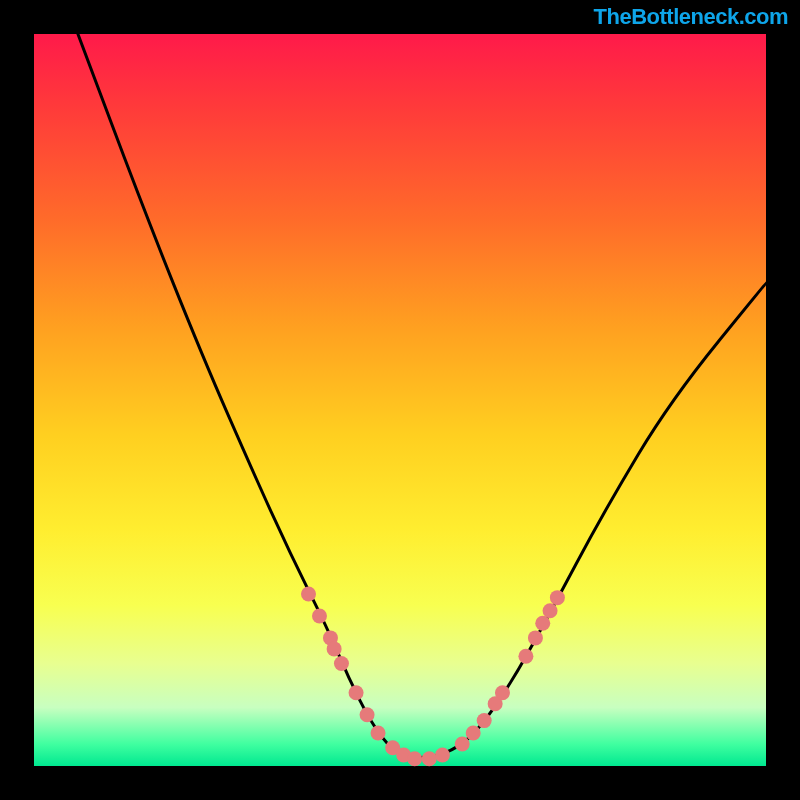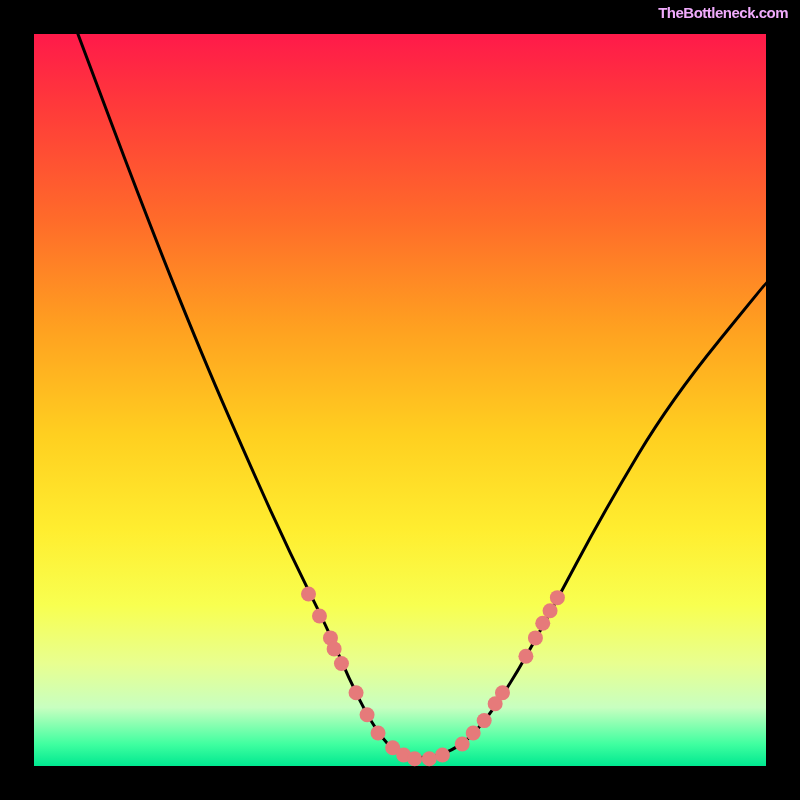--- a/index.html
+++ b/index.html
@@ -33,23 +33,23 @@
       #e8ff90 86%,
       #c8ffc0 92%,
       #40ffa0 97%,
       #00e890 100%);
   }
   .watermark {
     position: absolute;
     top: 4px;
     right: 12px;
     font-family: Arial, Helvetica, sans-serif;
-    font-size: 15px;
+    font-size: 22px;
     font-weight: 600;
-    color: #f0abfc;
+    color: #0ea5e9;
     letter-spacing: -0.5px;
     z-index: 5;
   }
   svg.curve {
     position: absolute;
     left: 0;
     top: 0;
     width: 732px;
     height: 732px;
     overflow: visible;

